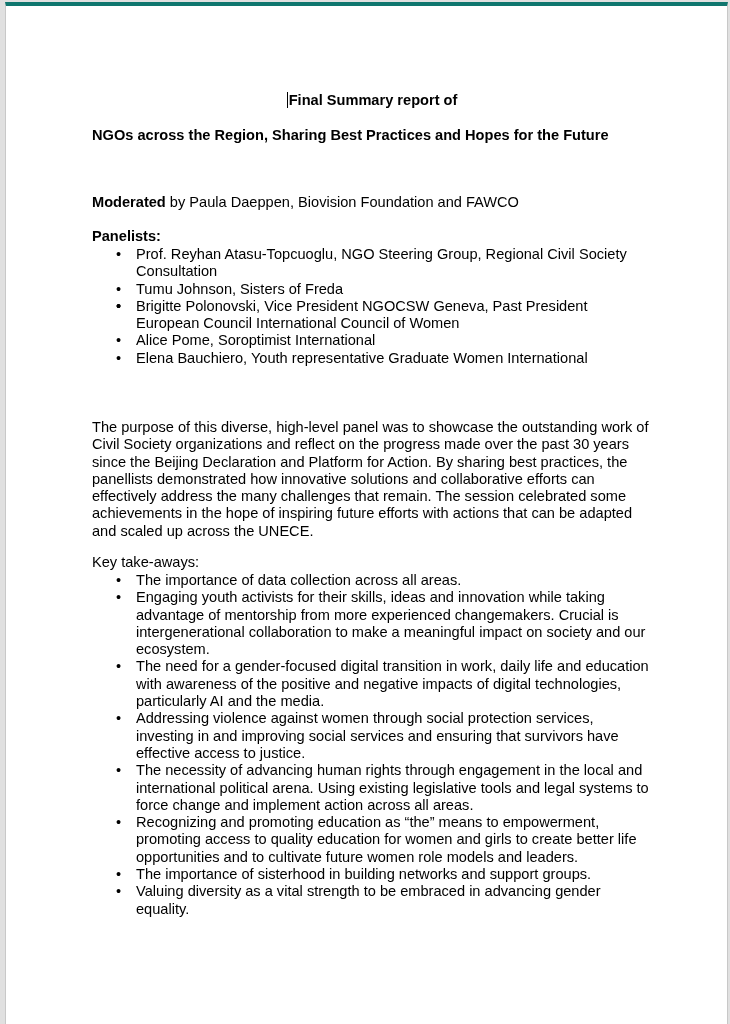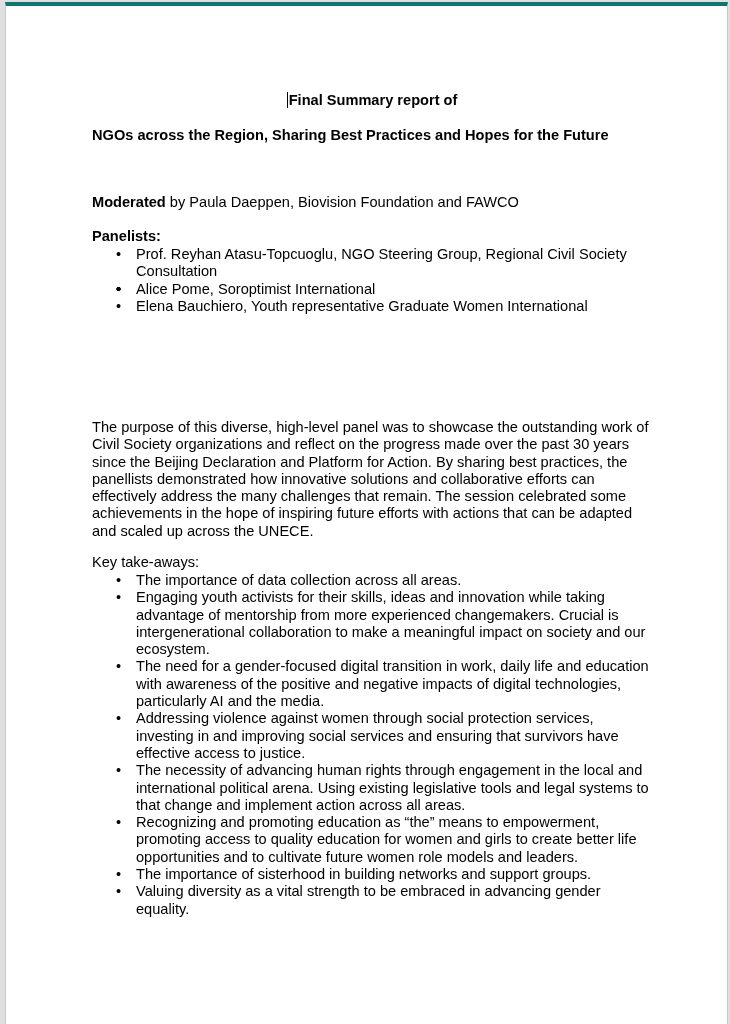--- a/index.html
+++ b/index.html
@@ -81,36 +81,36 @@
     <div class="title2">
       <div>NGOs across the Region, Sharing Best Practices and Hopes for the Future</div>
     </div>
 
     <div class="moderated"><b>Moderated</b><span> by Paula Daeppen, Biovision Foundation and FAWCO</span></div>
 
     <div class="panelists-heading">Panelists:</div>
 
     <ul class="bullets panelists-list">
       <li><span class="bullet">•</span><span>Prof. Reyhan Atasu-Topcuoglu, NGO Steering Group, Regional Civil Society Consultation</span></li>
+      <li><span class="bullet">•</span><span>Tumu Johnson, Sisters of Freda</span></li>
       <li><span class="bullet">•</span></li>
-      <li><span class="bullet">•</span></li>
-      <li><span class="bullet">•</span></li>
+      <li><span class="bullet">•</span><span>Brigitte Polonovski, Vice President NGOCSW Geneva, Past President European Council International Council of Women</span></li>
       <li><span class="bullet">•</span><span>Alice Pome, Soroptimist International</span></li>
       <li><span class="bullet">•</span><span>Elena Bauchiero, Youth representative Graduate Women International</span></li>
     </ul>
 
     <div class="purpose">The purpose of this diverse, high-level panel was to showcase the outstanding work of Civil Society organizations and reflect on the progress made over the past 30 years since the Beijing Declaration and Platform for Action. By sharing best practices, the panellists demonstrated how innovative solutions and collaborative efforts can effectively address the many challenges that remain. The session celebrated some achievements in the hope of inspiring future efforts with actions that can be adapted and scaled up across the UNECE.</div>
 
     <div class="takeaways-heading">Key take-aways:</div>
 
     <ul class="bullets takeaways-list">
       <li><span class="bullet">•</span><span>The importance of data collection across all areas.</span></li>
       <li><span class="bullet">•</span><span>Engaging youth activists for their skills, ideas and innovation while taking advantage of mentorship from more experienced changemakers. Crucial is intergenerational collaboration to make a meaningful impact on society and our ecosystem.</span></li>
       <li><span class="bullet">•</span><span>The need for a gender-focused digital transition in work, daily life and education with awareness of the positive and negative impacts of digital technologies, particularly AI and the media.</span></li>
       <li><span class="bullet">•</span><span>Addressing violence against women through social protection services, investing in and improving social services and ensuring that survivors have effective access to justice.</span></li>
-      <li><span class="bullet">•</span><span>The necessity of advancing human rights through engagement in the local and international political arena. Using existing legislative tools and legal systems to that change and implement action across all areas.</span></li>
+      <li><span class="bullet">•</span><span>The necessity of advancing human rights through engagement in the local and international political arena. Using existing legislative tools and legal systems to force change and implement action across all areas.</span></li>
       <li><span class="bullet">•</span><span>Recognizing and promoting education as “the” means to empowerment, promoting access to quality education for women and girls to create better life opportunities and to cultivate future women role models and leaders.</span></li>
       <li><span class="bullet">•</span><span>The importance of sisterhood in building networks and support groups.</span></li>
       <li><span class="bullet">•</span><span>Valuing diversity as a vital strength to be embraced in advancing gender equality.</span></li>
     </ul>
 
   </div>
 </div>
 
 </body></html>

